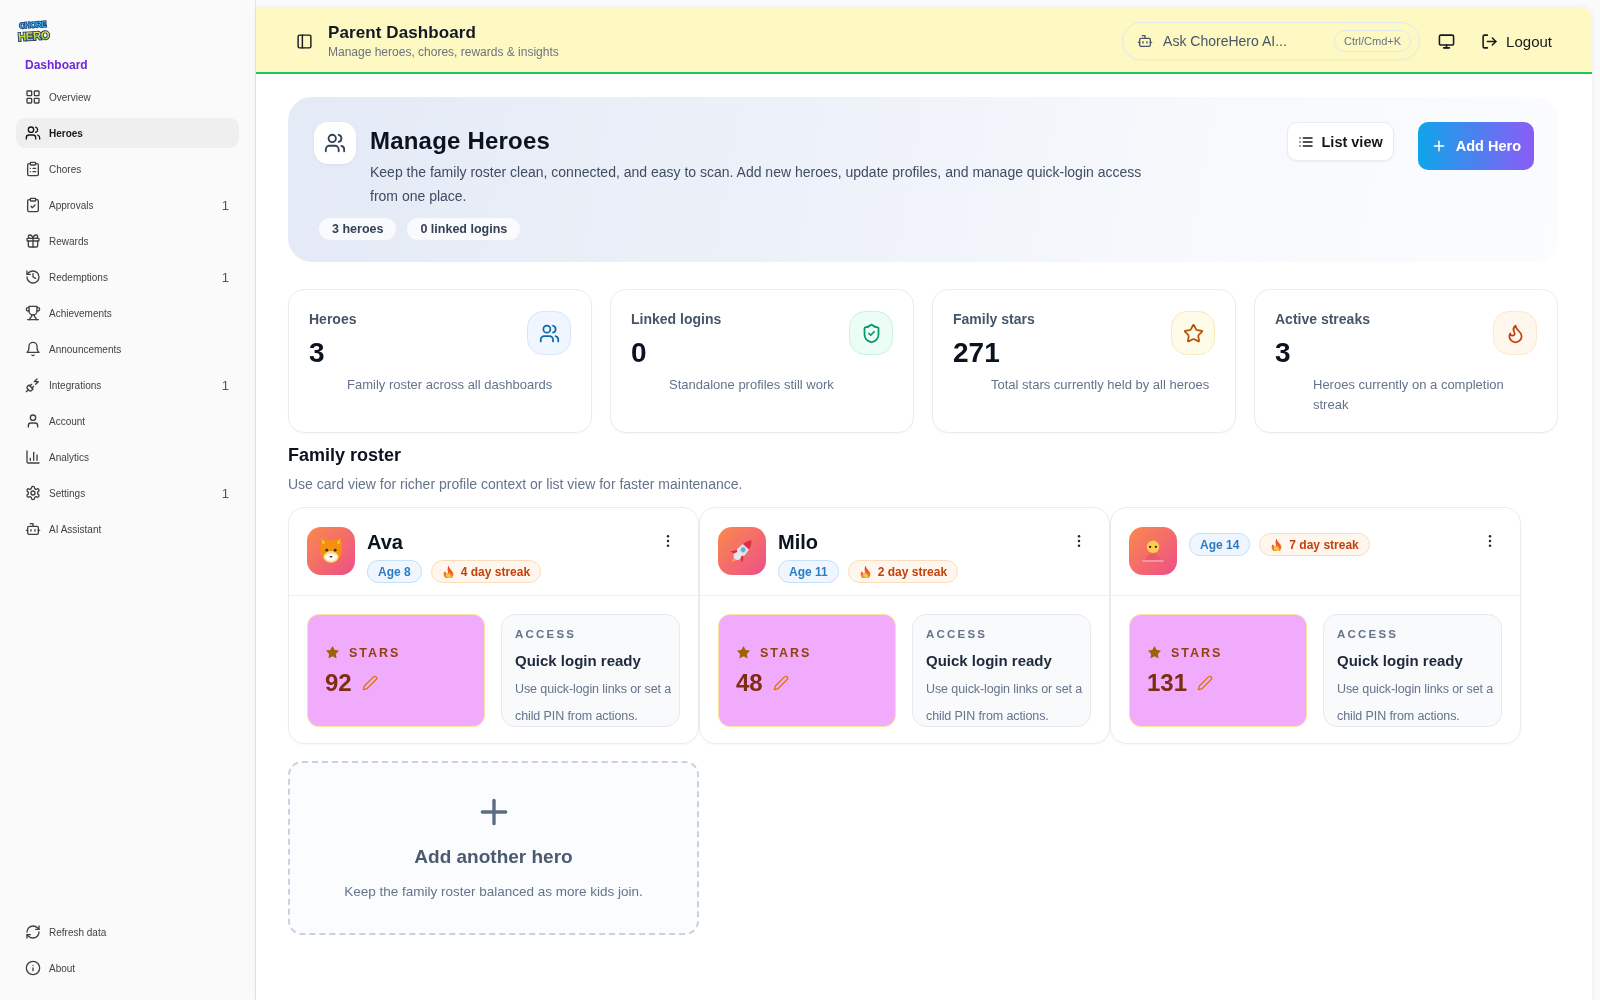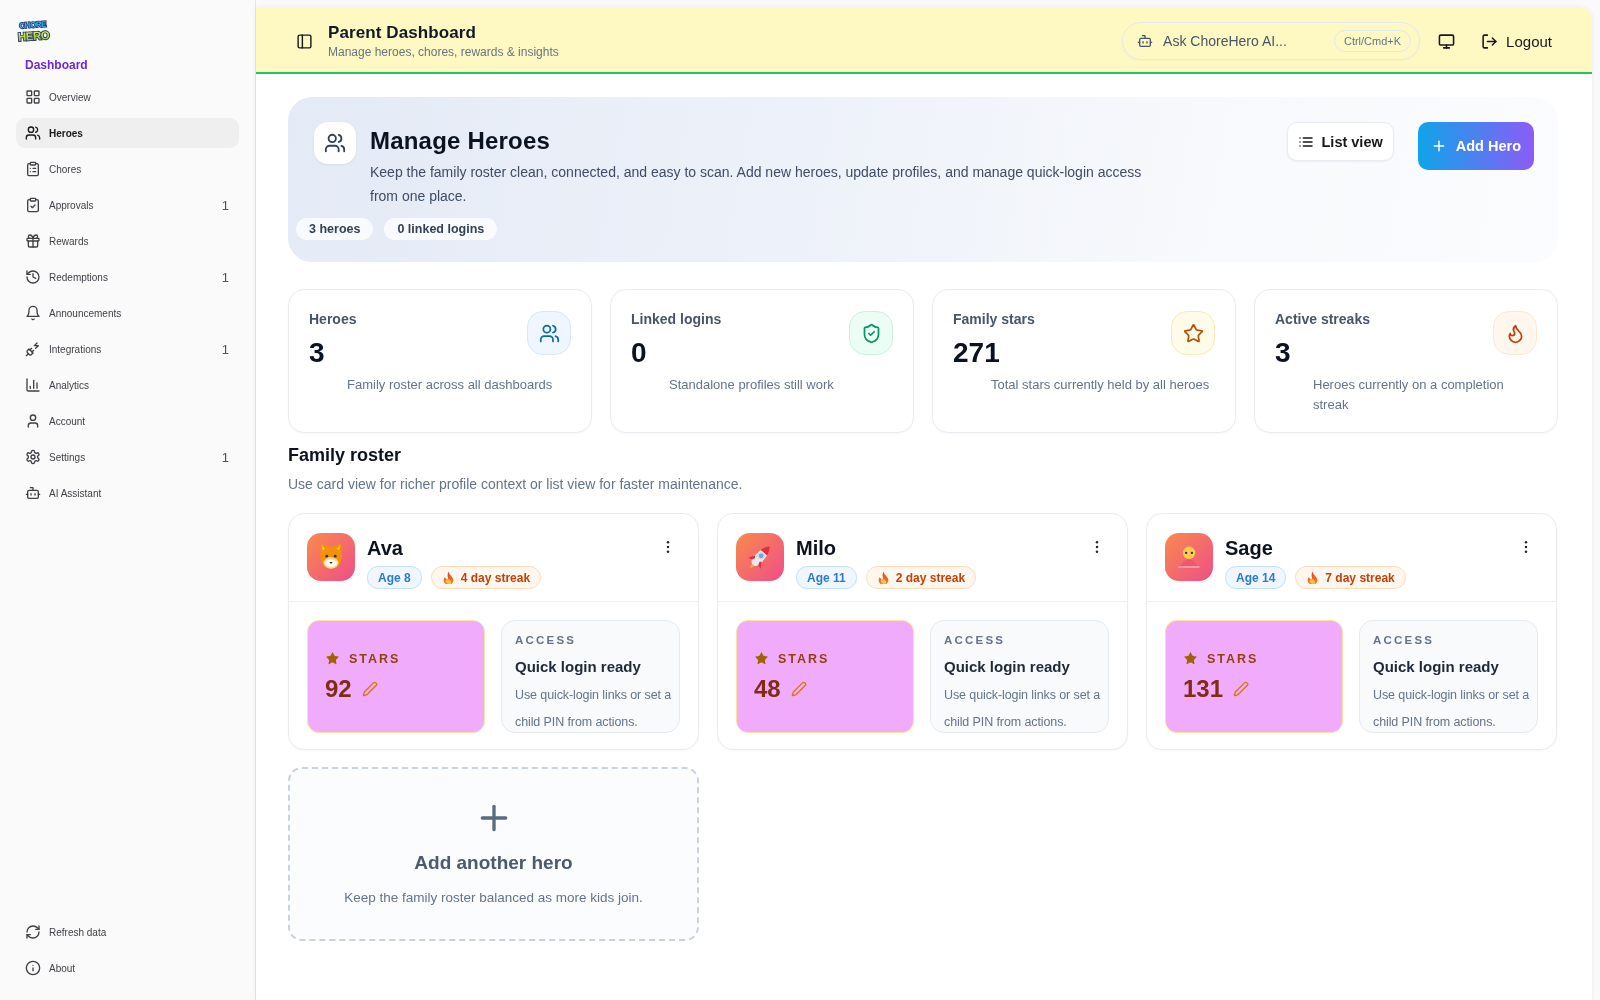--- a/index.html
+++ b/index.html
@@ -29,21 +29,21 @@
 .kbd { margin-left:auto; border:1px solid #e2e8f0; border-radius:11px; font-size:11px; color:#64748b; padding:4px 9px; }
 .mon { margin-left:18px; color:#18181b; display:flex; }
 .logoutb { margin-left:26px; display:flex; align-items:center; color:#18181b; }
 .logoutb span { font-size:15px; margin-left:8px; }
 .content { padding:23px 0 0 32px; }
 
 .banner { width:1270px; height:165px; border-radius:24px; background:linear-gradient(100deg,#e4eaf6 0%,#edf1f9 40%,#f7f9fc 72%,#fbfcfe 100%); padding:25px 24px 0 26px; position:relative; }
 .banner-icon { position:absolute; left:26px; top:25px; width:42px; height:42px; background:#fff; border-radius:14px; display:flex; align-items:center; justify-content:center; color:#334155; box-shadow:0 1px 3px rgba(15,23,42,.06); }
 .banner h2 { margin-left:56px; font-size:24px; font-weight:700; color:#0b1220; margin-top:5px; letter-spacing:.2px; }
 .banner .bd { margin-left:56px; margin-top:5px; font-size:14px; color:#3f4c63; line-height:24px; width:782px; }
-.chips { position:absolute; left:8px; top:121px; display:flex; }
+.chips { position:absolute; left:31px; top:121px; display:flex; }
 .chip { background:rgba(255,255,255,.75); border-radius:12px; font-size:12.5px; font-weight:700; color:#334155; padding:4px 13px; margin-right:11px; }
 .banner-btns { position:absolute; right:24px; top:25px; display:flex; }
 .btn-list { height:39px; background:#fff; border:1px solid #e7ecf2; border-radius:10px; display:flex; align-items:center; padding:0 10px; font-size:14.5px; font-weight:700; color:#18181b; box-shadow:0 1px 2px rgba(15,23,42,.05); }
 .btn-list svg { margin-right:8px; }
 .btn-add { height:48px; margin-left:24px; background:linear-gradient(90deg,#0ea5e9,#8b5cf6); border-radius:10px; display:flex; align-items:center; padding:0 13px; font-size:14.5px; font-weight:700; color:#fff; }
 .btn-add svg { margin-right:9px; }
 
 .stats { width:1270px; display:flex; gap:18px; margin-top:27px; }
 .stat { width:304px; height:144px; background:#fff; border:1px solid #e9edf2; border-radius:16px; padding:21px 20px 0 20px; position:relative; box-shadow:0 1px 2px rgba(15,23,42,.03); }
 .stat .t { font-size:14px; font-weight:700; color:#475569; }
@@ -51,21 +51,21 @@
 .stat .s { font-size:13px; color:#64748b; margin-top:6px; line-height:20px;margin-left:38px; }
 .stat:last-child .s { width:205px; }
 .ibox { position:absolute; right:20px; top:21px; width:44px; height:44px; border-radius:16px; display:flex; align-items:center; justify-content:center; }
 .ib-blue { background:#eff6ff; border:1px solid #d6e8fb; color:#0c6aa6; }
 .ib-green { background:#ecfdf5; border:1px solid #c9f3df; color:#059669; }
 .ib-amber { background:#fefce8; border:1px solid #fbe9b8; color:#b45309; }
 .ib-orange { background:#fff7ed; border:1px solid #fde8d2; color:#c2410c; }
 
 .roster-h { margin-top:12px; font-size:18px; font-weight:700; color:#0b1220; }
 .roster-s { margin-top:10px; font-size:14px; color:#64748b; }
-.grid { width:1270px; display:flex; gap:18px; margin-top:21px;align-items:flex-end; }
+.grid { width:1270px; display:flex; margin-top:15px;align-items:flex-end; }
 .hcard { width:411px; height:237px; background:#fff; border:1px solid #e9edf2; border-radius:16px; box-shadow:0 1px 2px rgba(15,23,42,.03); }
 .hc-top { height:88px; border-bottom:1px solid #eef0f3; padding:19px 18px 0 18px; position:relative; }
 .avatar { position:absolute; left:18px; top:19px; width:48px; height:48px; border-radius:14px; background:linear-gradient(135deg,#f98a4d,#ef4e88); display:flex; align-items:center; justify-content:center; }
 .hname { margin-left:60px; font-size:20px; font-weight:700; color:#0b1220; padding-top:4px; }
 .pills { margin-left:60px; margin-top:6px; display:flex; align-items:center; }
 .pill-age { background:#eff6ff; border:1px solid #c3e2f7; color:#2b7cc1; border-radius:11px; font-size:12px; font-weight:700; padding:3.5px 10px; }
 .pill-streak { background:#fff7ed; border:1px solid #fddcbb; color:#c2410c; border-radius:12px; font-size:12px; font-weight:700; padding:3.5px 10px; margin-left:9px; display:flex; align-items:center; }
 .pill-streak svg { margin-right:6px; }
 .kebab { position:absolute; right:22px; top:25px; color:#1f2937; }
 .hc-body { display:flex; gap:16px; padding:18px 18px 0 18px; }
@@ -154,51 +154,62 @@
         <svg viewBox="0 0 24 24" fill="none" stroke="currentColor" stroke-width="2" stroke-linecap="round" stroke-linejoin="round">
           <path d="M3 12a9 9 0 1 0 9-9 9.75 9.75 0 0 0-6.74 2.74L3 8"></path>
           <path d="M3 3v5h5"></path>
           <path d="M12 7v5l4 2"></path>
         </svg>
         <span class="lbl">Redemptions</span>
         <span class="badge">1</span>
       </div>
     <div class="nav-item">
         <svg viewBox="0 0 24 24" fill="none" stroke="currentColor" stroke-width="2" stroke-linecap="round" stroke-linejoin="round">
+          <path d="M6 9H4.5a2.5 2.5 0 0 1 0-5H6"></path>
+          <path d="M18 9h1.5a2.5 2.5 0 0 0 0-5H18"></path>
+          <path d="M4 22h16"></path>
+          <path d="M10 14.66V17c0 .55-.47.98-.97 1.21C7.85 18.75 7 20.24 7 22"></path>
+          <path d="M14 14.66V17c0 .55.47.98.97 1.21C16.15 18.75 17 20.24 17 22"></path>
+          <path d="M18 2H6v7a6 6 0 0 0 12 0V2Z"></path>
+        </svg>
+        <span class="lbl">Achievements</span>
+      </div>
+    <div class="nav-item">
+        <svg viewBox="0 0 24 24" fill="none" stroke="currentColor" stroke-width="2" stroke-linecap="round" stroke-linejoin="round">
           <path d="M6 8a6 6 0 0 1 12 0c0 7 3 9 3 9H3s3-2 3-9"></path>
           <path d="M10.3 21a1.94 1.94 0 0 0 3.4 0"></path>
         </svg>
         <span class="lbl">Announcements</span>
       </div>
     <div class="nav-item">
         <svg viewBox="0 0 24 24" fill="none" stroke="currentColor" stroke-width="2" stroke-linecap="round" stroke-linejoin="round">
           <path d="M6.3 20.3a2.4 2.4 0 0 0 3.4 0L12 18l-6-6-2.3 2.3a2.4 2.4 0 0 0 0 3.4Z"></path>
           <path d="m2 22 3-3"></path>
           <path d="M7.5 13.5 10 11"></path>
           <path d="M10.5 16.5 13 14"></path>
           <path d="m18 3-4 4h6l-4 4"></path>
         </svg>
         <span class="lbl">Integrations</span>
         <span class="badge">1</span>
       </div>
     <div class="nav-item">
         <svg viewBox="0 0 24 24" fill="none" stroke="currentColor" stroke-width="2" stroke-linecap="round" stroke-linejoin="round">
+          <path d="M19 21v-2a4 4 0 0 0-4-4H9a4 4 0 0 0-4 4v2"></path>
+          <circle cx="12" cy="7" r="4"></circle>
+        </svg>
+        <span class="lbl">Account</span>
+      </div>
+    <div class="nav-item">
+        <svg viewBox="0 0 24 24" fill="none" stroke="currentColor" stroke-width="2" stroke-linecap="round" stroke-linejoin="round">
           <path d="M3 3v16a2 2 0 0 0 2 2h16"></path>
           <path d="M18 17V9"></path>
           <path d="M13 17V5"></path>
           <path d="M8 17v-3"></path>
         </svg>
         <span class="lbl">Analytics</span>
-      </div>
-    <div class="nav-item">
-        <svg viewBox="0 0 24 24" fill="none" stroke="currentColor" stroke-width="2" stroke-linecap="round" stroke-linejoin="round">
-          <path d="M19 21v-2a4 4 0 0 0-4-4H9a4 4 0 0 0-4 4v2"></path>
-          <circle cx="12" cy="7" r="4"></circle>
-        </svg>
-        <span class="lbl">Account</span>
       </div>
     <div class="nav-item">
         <svg viewBox="0 0 24 24" fill="none" stroke="currentColor" stroke-width="2" stroke-linecap="round" stroke-linejoin="round">
           <path d="M12.22 2h-.44a2 2 0 0 0-2 2v.18a2 2 0 0 1-1 1.73l-.43.25a2 2 0 0 1-2 0l-.15-.08a2 2 0 0 0-2.73.73l-.22.38a2 2 0 0 0 .73 2.73l.15.1a2 2 0 0 1 1 1.72v.51a2 2 0 0 1-1 1.74l-.15.09a2 2 0 0 0-.73 2.73l.22.38a2 2 0 0 0 2.73.73l.15-.08a2 2 0 0 1 2 0l.43.25a2 2 0 0 1 1 1.73V20a2 2 0 0 0 2 2h.44a2 2 0 0 0 2-2v-.18a2 2 0 0 1 1-1.73l.43-.25a2 2 0 0 1 2 0l.15.08a2 2 0 0 0 2.73-.73l.22-.39a2 2 0 0 0-.73-2.73l-.15-.08a2 2 0 0 1-1-1.74v-.5a2 2 0 0 1 1-1.74l.15-.09a2 2 0 0 0 .73-2.73l-.22-.38a2 2 0 0 0-2.73-.73l-.15.08a2 2 0 0 1-2 0l-.43-.25a2 2 0 0 1-1-1.73V4a2 2 0 0 0-2-2z"></path>
           <circle cx="12" cy="12" r="3"></circle>
         </svg>
         <span class="lbl">Settings</span>
         <span class="badge">1</span>
       </div>
     <div class="nav-item">
@@ -459,21 +470,20 @@
           <div class="hc-top">
             <div class="avatar">
                 <svg width="30" height="30" viewBox="0 0 36 36">
                   <circle cx="18" cy="13" r="7.5" fill="#ffcc4d"></circle>
                   <circle cx="14.5" cy="13" r="1.4" fill="#292f33"></circle>
                   <circle cx="21.5" cy="13" r="1.4" fill="#292f33"></circle>
                   <path fill="#ea596e" d="M18 21c-4 0-7 2-8 5l-3 3c-1 1 0 2.5 1.5 2.5h19c1.5 0 2.5-1.5 1.5-2.5l-3-3c-1-3-4-5-8-5z"></path>
                   <path fill="#f4abba" d="M6 29h24c1 0 1.5 1.5 0 2H6c-1.5-.5-1-2 0-2z"></path>
                 </svg>
               </div>
-            <div class="hname">Sage</div>
             <div class="pills">
               <span class="pill-age">Age 14</span>
               <span class="pill-streak"><svg width="13" height="13" viewBox="0 0 24 24">
                     <defs>
                       <linearGradient id="fg" x1="0" y1="0" x2="0" y2="1">
                         <stop offset="0" stop-color="#e93e2e"></stop>
                         <stop offset=".55" stop-color="#f06423"></stop>
                         <stop offset="1" stop-color="#f99b1c"></stop>
                       </linearGradient>
                     </defs>

